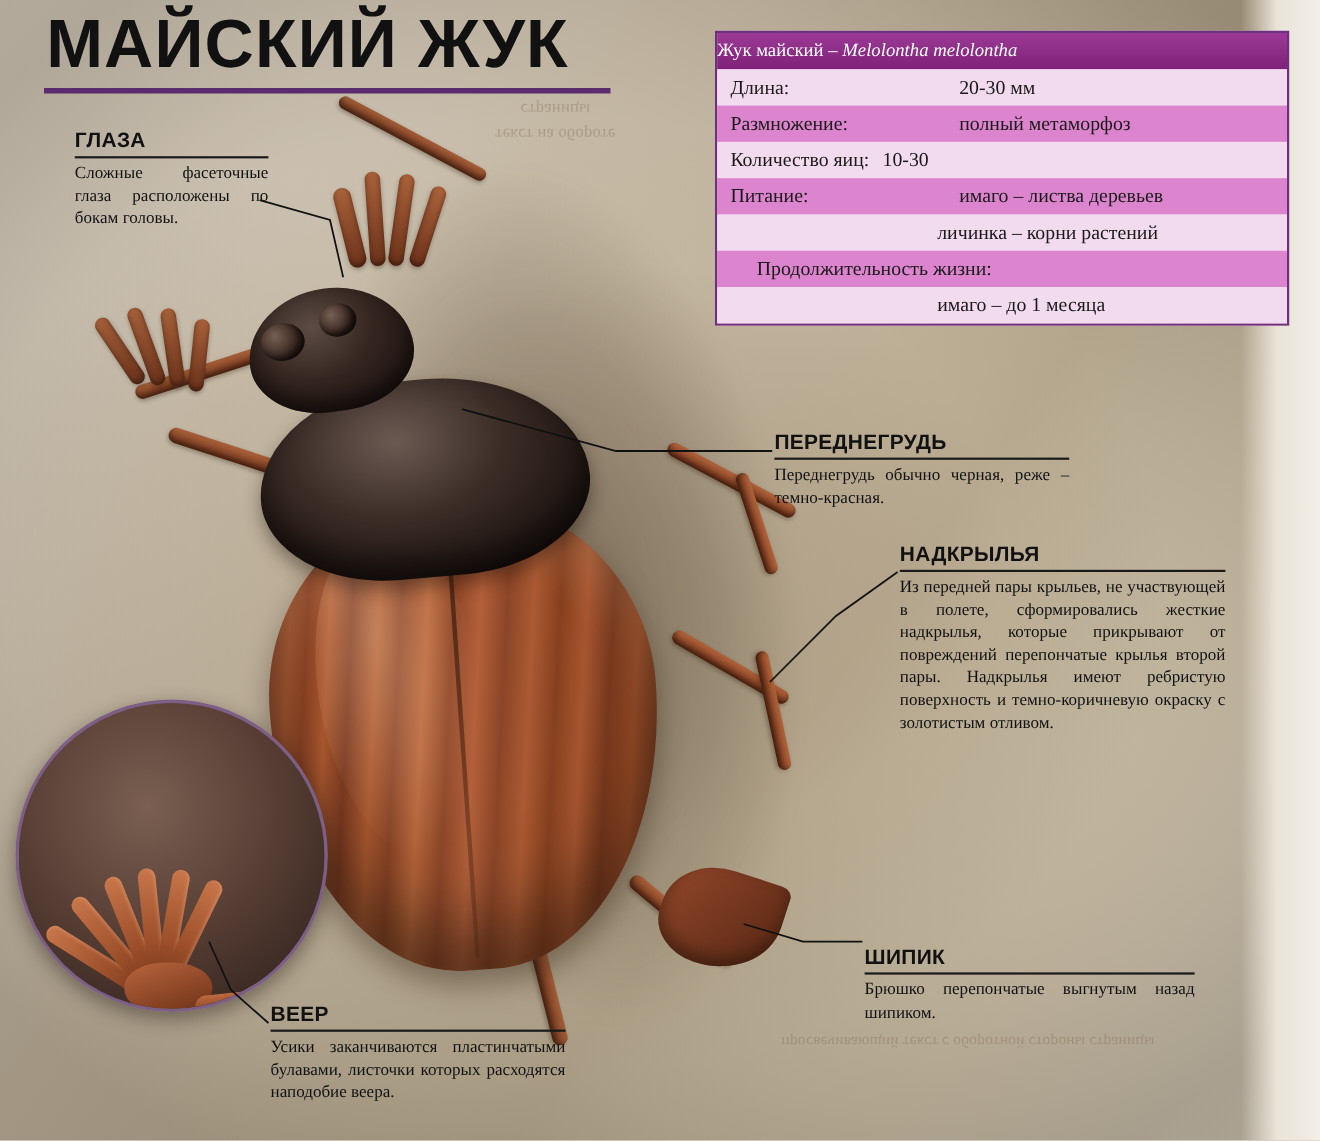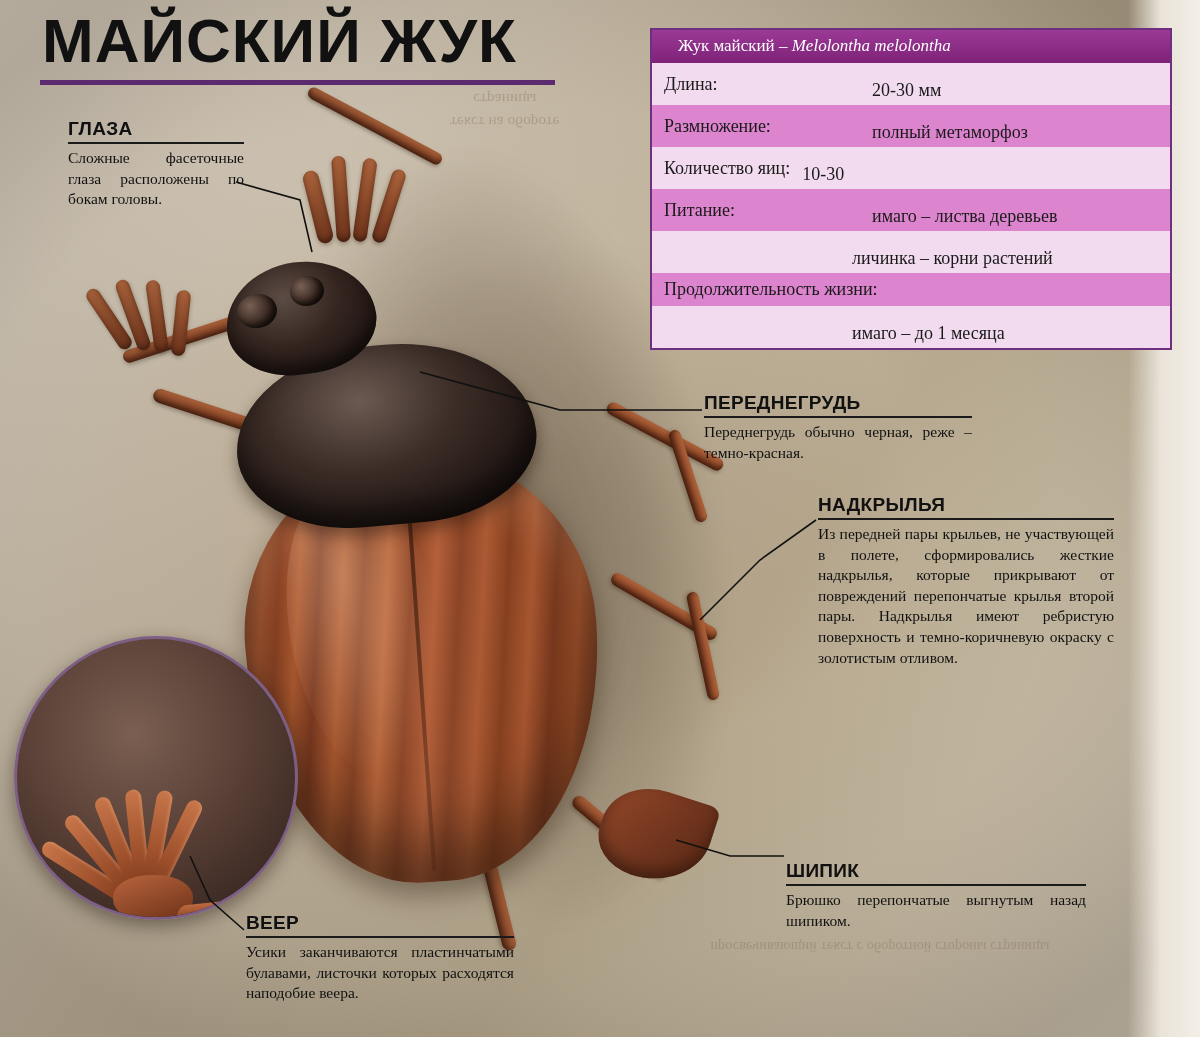--- a/index.html
+++ b/index.html
@@ -201,38 +201,38 @@
     width: 522px;
     border: 2px solid #6e2f7e;
     background: #f0d6ea;
     box-sizing: border-box;
   }
   .infobox-header {
     background: #8e2f8c;
     background: linear-gradient(180deg, #9b3a96, #7e2178);
     color: #ffffff;
     font-size: 17px;
-    padding: 6px 0 7px 26px;
+    padding: 6px 0 7px 0;
     font-family: "Liberation Serif", serif;
   }
   .infobox-header .sp { font-style: italic; }
   .row {
     display: flex;
     font-size: 18px;
     color: #1a1a1a;
     min-height: 33px;
     align-items: center;
     box-sizing: border-box;
   }
   .row.light { background: #f2dbee; }
   .row.dark  { background: #dd84cf; }
   .row .lbl { padding: 4px 6px 4px 12px; white-space: nowrap; }
-  .row .val { padding: 4px 6px; margin-top: 13px; }
+  .row .val { padding: 4px 6px; }
   .row.indent .val { padding-left: 200px; }
-  .row.wide .lbl { width: 100%; }
+  .row.wide .lbl { width: 100%; margin-left: 24px; }
   .lbl-w1 { width: 196px; }
 
   
   .callout { position: absolute; font-family: "Liberation Serif", serif; color: #111; }
   .callout h3 {
     margin: 0 0 2px 0;
     font-family: "Liberation Sans", sans-serif;
     font-size: 19px;
     font-weight: bold;
     letter-spacing: .3px;

